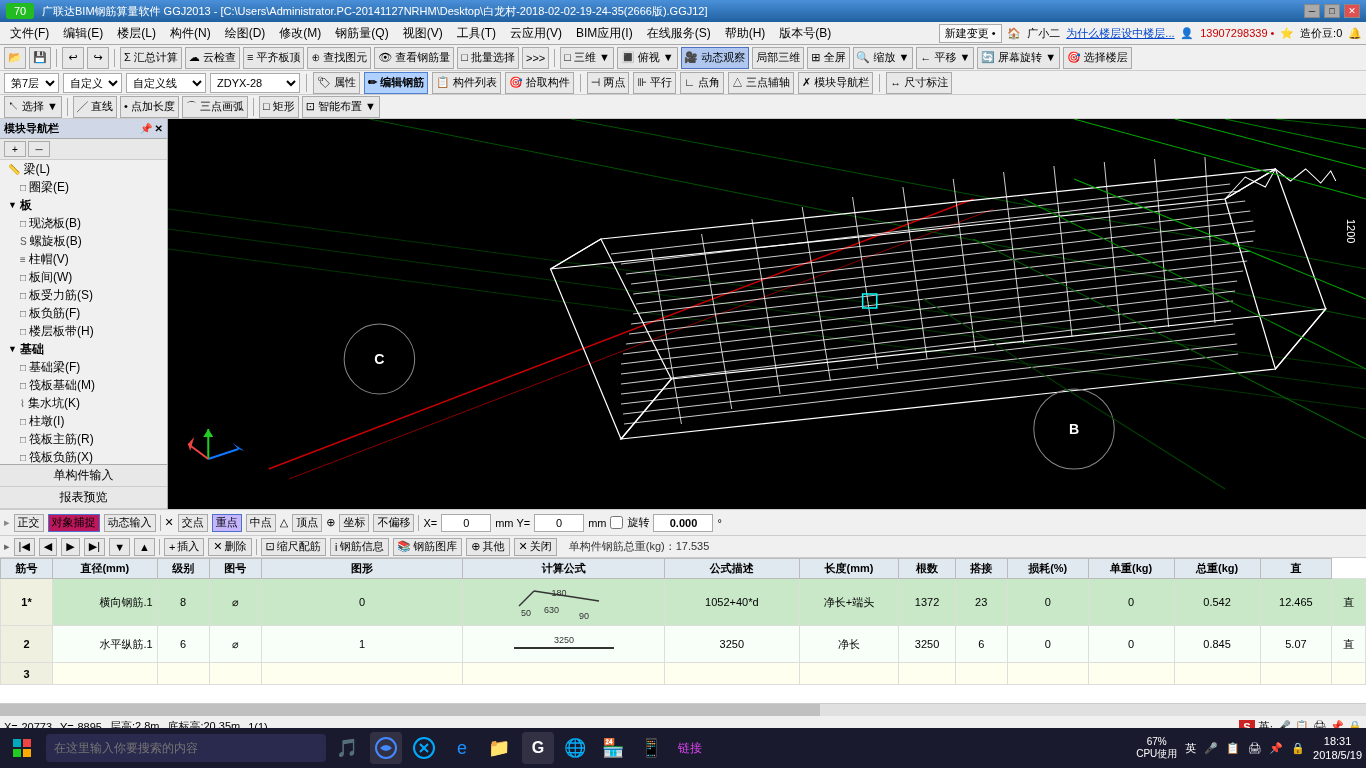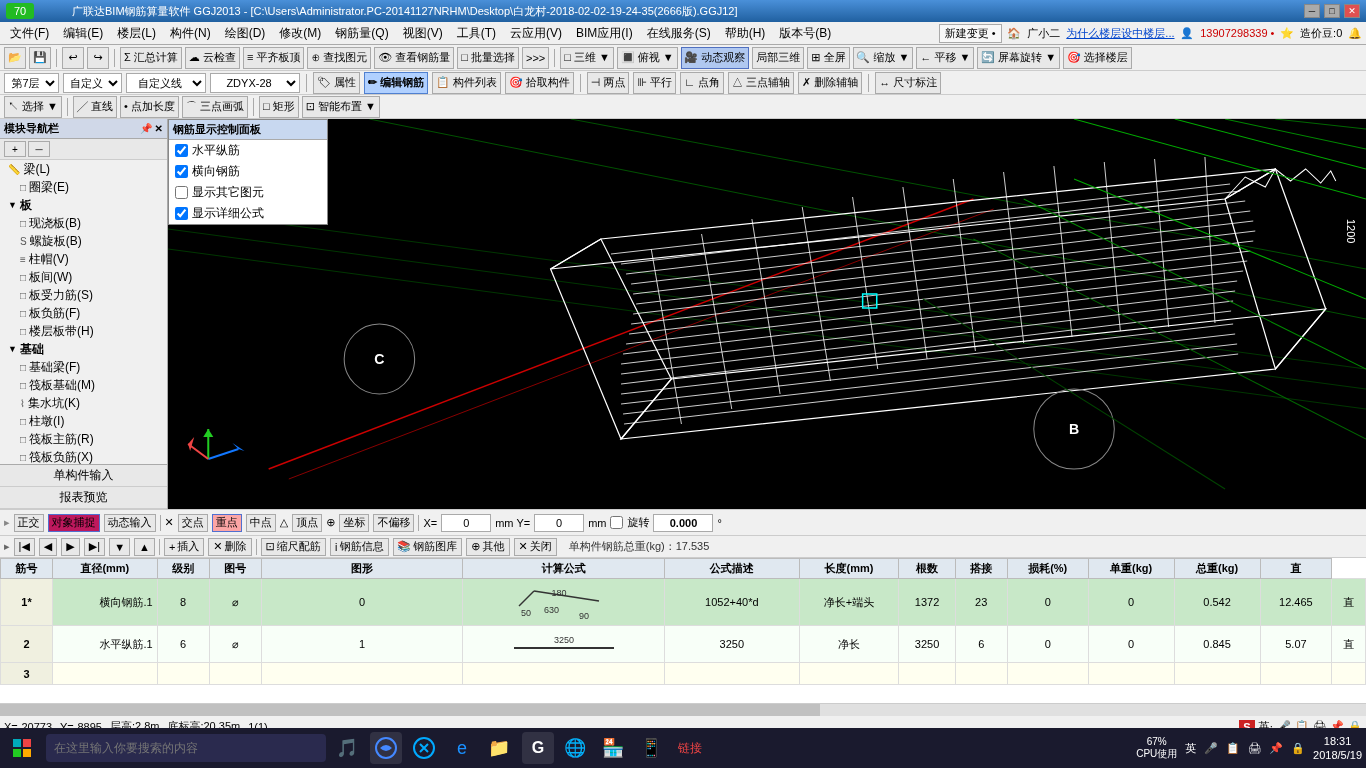--- a/index.html
+++ b/index.html
@@ -8,21 +8,20 @@
     
     #titlebar {
       height: 22px;
       background: linear-gradient(to bottom, #4a90d9, #2060a0);
       display: flex;
       align-items: center;
       justify-content: space-between;
       padding: 4px 6px;
       color: white;
       font-size: 11px;
-      gap: 30px;
     }
     #titlebar .title-text { flex: 1; }
     #titlebar .win-controls { display: flex; gap: 4px; }
     #titlebar .win-btn {
       width: 16px; height: 14px;
       background: #aaa;
       border: 1px solid #888;
       cursor: pointer;
       font-size: 9px;
       display: flex; align-items: center; justify-content: center;
@@ -109,21 +108,21 @@
     
     #toolbar2 {
       height: 24px;
       background: #f0f0f0;
       border-bottom: 1px solid #ccc;
       display: flex;
       align-items: center;
       padding: 0 4px;
       gap: 4px;
     }
-    #toolbar2 select { font-size: 11px; height: 20px; text-align: center; }
+    #toolbar2 select { font-size: 11px; height: 20px; }
 
     
     #main-area {
       display: flex;
       height: calc(768px - 22px - 22px - 26px - 26px - 26px - 24px - 24px - 30px);
     }
 
     
     #sidebar {
       width: 168px;
@@ -457,21 +456,21 @@
   <div class="tb-sep"></div>
   <div class="tb-btn">🏷 属性</div>
   <div class="tb-btn" style="background:#b0d0ff;border-color:#5080d0;font-weight:bold;">✏ 编辑钢筋</div>
   <div class="tb-btn">📋 构件列表</div>
   <div class="tb-btn">🎯 拾取构件</div>
   <div class="tb-sep"></div>
   <div class="tb-btn">⊣ 两点</div>
   <div class="tb-btn">⊪ 平行</div>
   <div class="tb-btn">∟ 点角</div>
   <div class="tb-btn">△ 三点辅轴</div>
-  <div class="tb-btn">✗ 删除辅轴</div>
+  <div class="tb-btn">✗ 模块导航栏</div>
   <div class="tb-sep"></div>
   <div class="tb-btn">↔ 尺寸标注</div>
 </div>
 
 <div class="toolbar-row" style="height:24px;">
   <div class="tb-btn">↖ 选择 ▼</div>
   <div class="tb-sep"></div>
   <div class="tb-btn">╱ 直线</div>
   <div class="tb-btn">• 点加长度</div>
   <div class="tb-btn">⌒ 三点画弧</div>
@@ -572,39 +571,20 @@
     <div class="sidebar-bottom">
       <div class="sidebar-bottom-btn">单构件输入</div>
       <div class="sidebar-bottom-btn">报表预览</div>
     </div>
   </div>
 
   <div id="canvas-area">
 
     <div id="view3d">
       
-      <div id="steel-panel">
-        <div id="steel-panel-title">钢筋显示控制面板</div>
-        <div class="steel-panel-item">
-          <input type="checkbox" checked="" style="">
-          <span>水平纵筋</span>
-        </div>
-        <div class="steel-panel-item">
-          <input type="checkbox" checked="" style="">
-          <span>横向钢筋</span>
-        </div>
-        <div class="steel-panel-item">
-          <input type="checkbox" style="">
-          <span>显示其它图元</span>
-        </div>
-        <div class="steel-panel-item">
-          <input type="checkbox" checked="" style="">
-          <span>显示详细公式</span>
-        </div>
-      </div>
 
       
       <svg width="100%" height="100%" viewBox="0 0 1190 390" preserveAspectRatio="none">
 
         <rect width="1190" height="390" fill="#000000"></rect>
 
         <line x1="0" y1="90" x2="1190" y2="250" stroke="#004400" stroke-width="0.8"></line>
         <line x1="0" y1="110" x2="1190" y2="270" stroke="#004400" stroke-width="0.8"></line>
         <line x1="0" y1="130" x2="1190" y2="290" stroke="#004400" stroke-width="0.8"></line>
         <line x1="200" y1="0" x2="1190" y2="200" stroke="#006600" stroke-width="0.8"></line>
@@ -688,21 +668,21 @@
 </div>
 
 <div id="coord-bar">
   <span style="color:#888;">▸</span>
   <div class="coord-toggle">正交</div>
   <div class="coord-toggle active">对象捕捉</div>
   <div class="coord-toggle">动态输入</div>
   <div style="width:1px;height:16px;background:#aaa;"></div>
   <span>✕</span>
   <div class="coord-toggle">交点</div>
-  <div class="coord-toggle active" style="background:#fca5a5;border-color:#5070d0;">重点</div>
+  <div class="coord-toggle active" style="background:#c4b5fd;border-color:#5070d0;">重点</div>
   <div class="coord-toggle">中点</div>
   <span>△</span>
   <div class="coord-toggle">顶点</div>
   <span>⊕</span>
   <div class="coord-toggle">坐标</div>
   <div class="coord-toggle">不偏移</div>
   <div style="width:1px;height:16px;background:#aaa;"></div>
   <span class="coord-label">X=</span>
   <input type="text" class="coord-input" value="0" style="">
   <span class="coord-label">mm Y=</span>
@@ -894,21 +874,21 @@
         <circle cx="12" cy="12" r="10" fill="none" stroke="#00aaff" stroke-width="2"></circle>
         <path d="M8 8 L16 16 M8 16 L16 8" stroke="#00aaff" stroke-width="2"></path>
       </svg>
   </div>
   <div class="task-icon" style="color:#1a90ff;font-size:18px;">e</div>
   <div class="task-icon" style="color:#ffcc00;font-size:18px;">📁</div>
   <div class="task-icon" style="color:white;font-weight:bold;font-size:16px;background:rgba(255,255,255,0.1);">G</div>
   <div class="task-icon" style="color:#2288ff;font-size:18px;">🌐</div>
   <div class="task-icon" style="color:white;font-size:18px;">🏪</div>
   <div class="task-icon" style="color:#22cc22;font-size:18px;">📱</div>
-  <div class="task-icon" style="color:#ef4444;font-size:12px;">链接</div>
+  <div class="task-icon" style="color:#d946ef;font-size:12px;">链接</div>
   <div class="task-right">
     <span style="font-size:10px;white-space:pre-line;text-align:center;">67%
 CPU使用</span>
     <span style="cursor:pointer;">英</span>
     <span style="cursor:pointer;">🎤</span>
     <span style="cursor:pointer;">📋</span>
     <span style="cursor:pointer;">🖨</span>
     <span style="cursor:pointer;">📌</span>
     <span style="cursor:pointer;">🔒</span>
     <div class="task-time">

